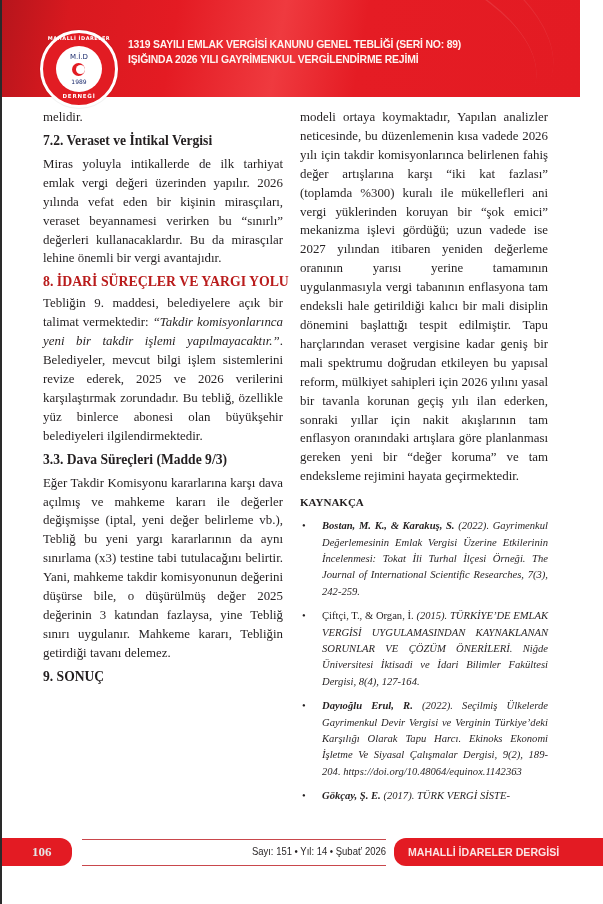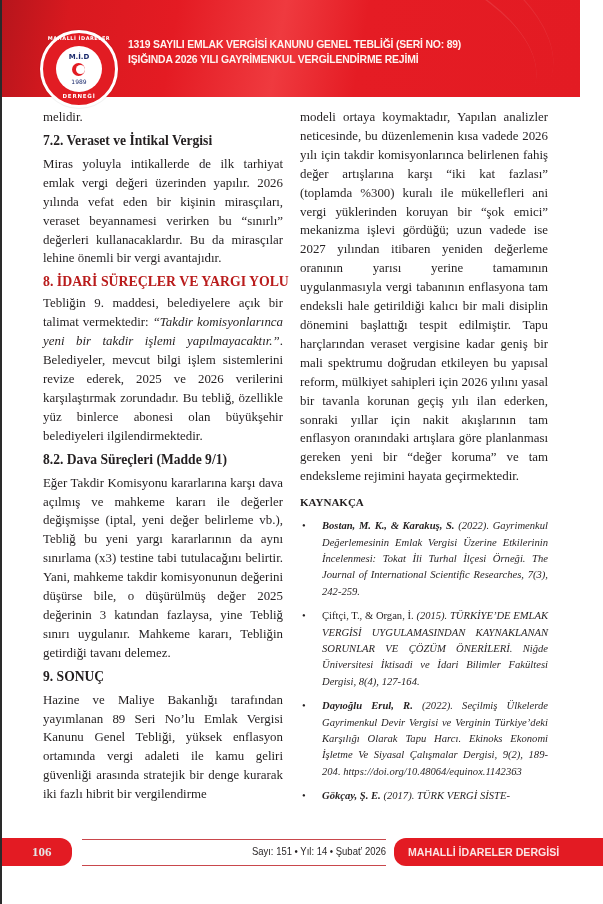--- a/index.html
+++ b/index.html
@@ -32,21 +32,21 @@
     border-radius: 50%; background: #e21c23; border: 3px solid #ffffff;
     box-shadow: 0 0 0 1px rgba(0,0,0,0.05);
     z-index: 3;
   }
   .logo .inner {
     position: absolute; left: 13px; top: 13px; width: 46px; height: 46px;
     border-radius: 50%; background: #ffffff;
   }
   .logo .mid {
     position: absolute; left: 0; top: 7px; width: 46px; text-align: center;
-    font-family: "DejaVu Sans", sans-serif; font-weight: bold; font-size: 7px; color: #1a2a6c;
+    font-family: "DejaVu Sans", sans-serif; font-weight: normal; font-size: 7px; color: #1a2a6c;
   }
   .logo .crescent {
     position: absolute; left: 16px; top: 17px; width: 13px; height: 13px; border-radius: 50%;
     background: #e21c23;
   }
   .logo .crescent::after {
     content: ""; position: absolute; left: 4px; top: 2px; width: 9px; height: 9px; border-radius: 50%; background: #ffffff;
   }
   .logo .year {
     position: absolute; left: 0; top: 32px; width: 46px; text-align: center;
@@ -138,25 +138,24 @@
   <section class="col col-left">
     <p class="para">melidir.</p>
 
     <h3 class="h2">7.2. Veraset ve İntikal Vergisi</h3>
     <p class="para">Miras yoluyla intikallerde de ilk tarhiyat emlak vergi değeri üzerinden yapılır. 2026 yılında vefat eden bir kişinin mirasçıları, veraset beyannamesi verirken bu “sınırlı” değerleri kullanacaklardır. Bu da mirasçılar lehine önemli bir vergi avantajıdır.</p>
 
     <h2 class="h1-red">8. İDARİ SÜREÇLER VE YARGI YOLU</h2>
 
     <p class="para"><span>Tebliğin 9. maddesi, belediyelere açık bir talimat vermektedir: </span><span class="italic">“Takdir komisyonlarınca yeni bir takdir işlemi yapılmayacaktır.”</span><span>. Belediyeler, mevcut bilgi işlem sistemlerini revize ederek, 2025 ve 2026 verilerini karşılaştırmak zorundadır. Bu tebliğ, özellikle yüz binlerce abonesi olan büyükşehir belediyeleri ilgilendirmektedir.</span></p>
 
-    <h3 class="h2">8.2. Dava Süreçleri (Madde 9/1)</h3>
+    <h3 class="h2">3.3. Dava Süreçleri (Madde 9/3)</h3>
     <p class="para">Eğer Takdir Komisyonu kararlarına karşı dava açılmış ve mahkeme kararı ile değerler değişmişse (iptal, yeni değer belirleme vb.), Tebliğ bu yeni yargı kararlarının da aynı sınırlama (x3) testine tabi tutulacağını belirtir. Yani, mahkeme takdir komisyonunun değerini düşürse bile, o düşürülmüş değer 2025 değerinin 3 katından fazlaysa, yine Tebliğ sınırı uygulanır. Mahkeme kararı, Tebliğin getirdiği tavanı delemez.</p>
 
     <h3 class="h2">9. SONUÇ</h3>
-    <p class="para">Hazine ve Maliye Bakanlığı tarafından yayımlanan 89 Seri No’lu Emlak Vergisi Kanunu Genel Tebliği, yüksek enflasyon ortamında vergi adaleti ile kamu geliri güvenliği arasında stratejik bir denge kurarak iki fazlı hibrit bir vergilendirme</p>
   </section>
 
   <section class="col col-right">
     <p class="para">modeli ortaya koymaktadır, Yapılan analizler neticesinde, bu düzenlemenin kısa vadede 2026 yılı için takdir komisyonlarınca belirlenen fahiş değer artışlarına karşı “iki kat fazlası” (toplamda %300) kuralı ile mükellefleri ani vergi yüklerinden koruyan bir “şok emici” mekanizma işlevi gördüğü; uzun vadede ise 2027 yılından itibaren yeniden değerleme oranının yarısı yerine tamamının uygulanmasıyla vergi tabanının enflasyona tam endeksli hale getirildiği kalıcı bir mali disiplin dönemini başlattığı tespit edilmiştir. Tapu harçlarından veraset vergisine kadar geniş bir mali spektrumu doğrudan etkileyen bu yapısal reform, mülkiyet sahipleri için 2026 yılını yasal bir tavanla korunan geçiş yılı ilan ederken, sonraki yıllar için nakit akışlarının tam enflasyon oranındaki artışlara göre planlanması gereken yeni bir “değer koruma” ve tam endeksleme rejimini hayata geçirmektedir.</p>
 
     <h3 class="refs-title">KAYNAKÇA</h3>
 
     <div>
       <div class="ref">
         <span class="bullet">•</span>

